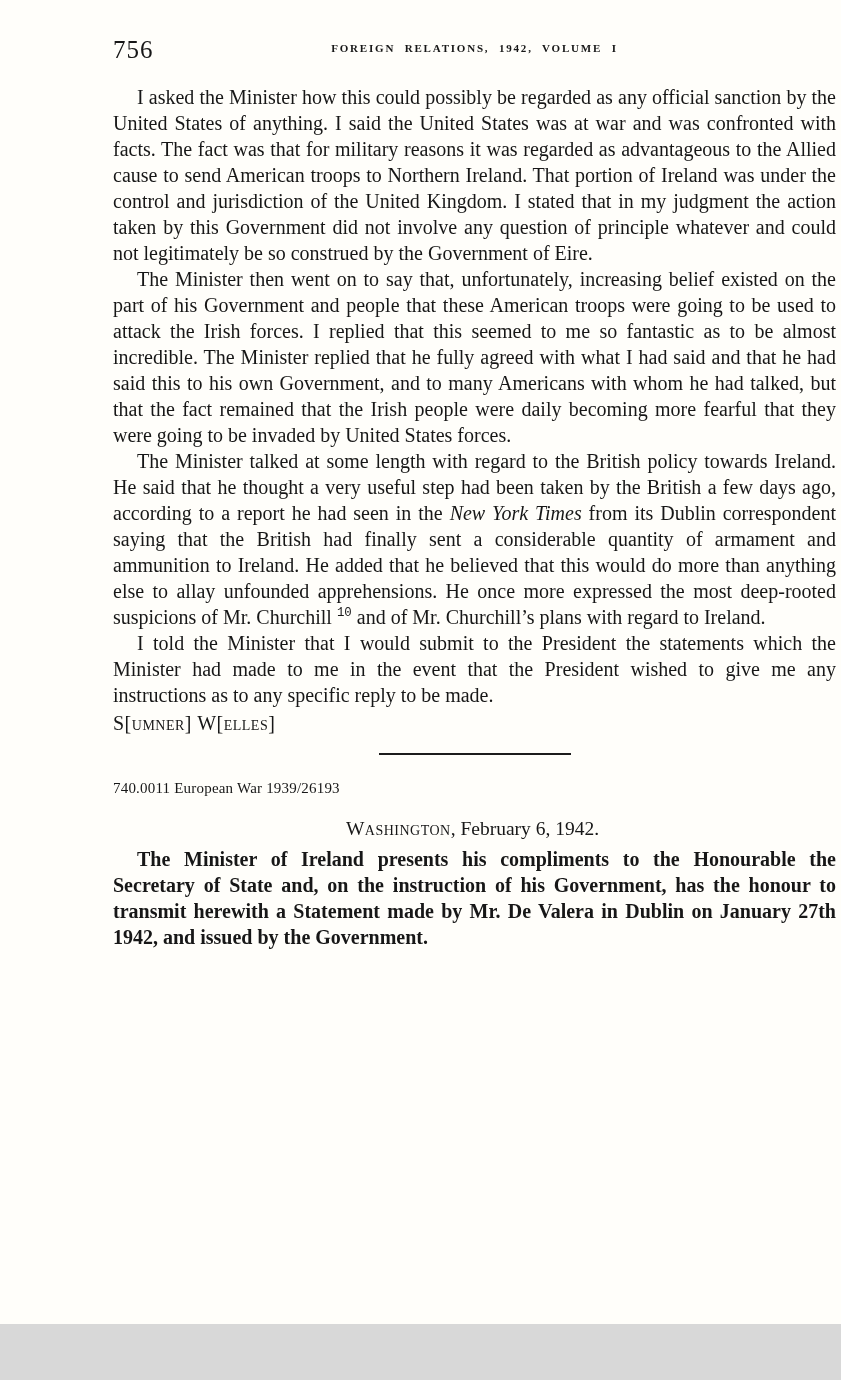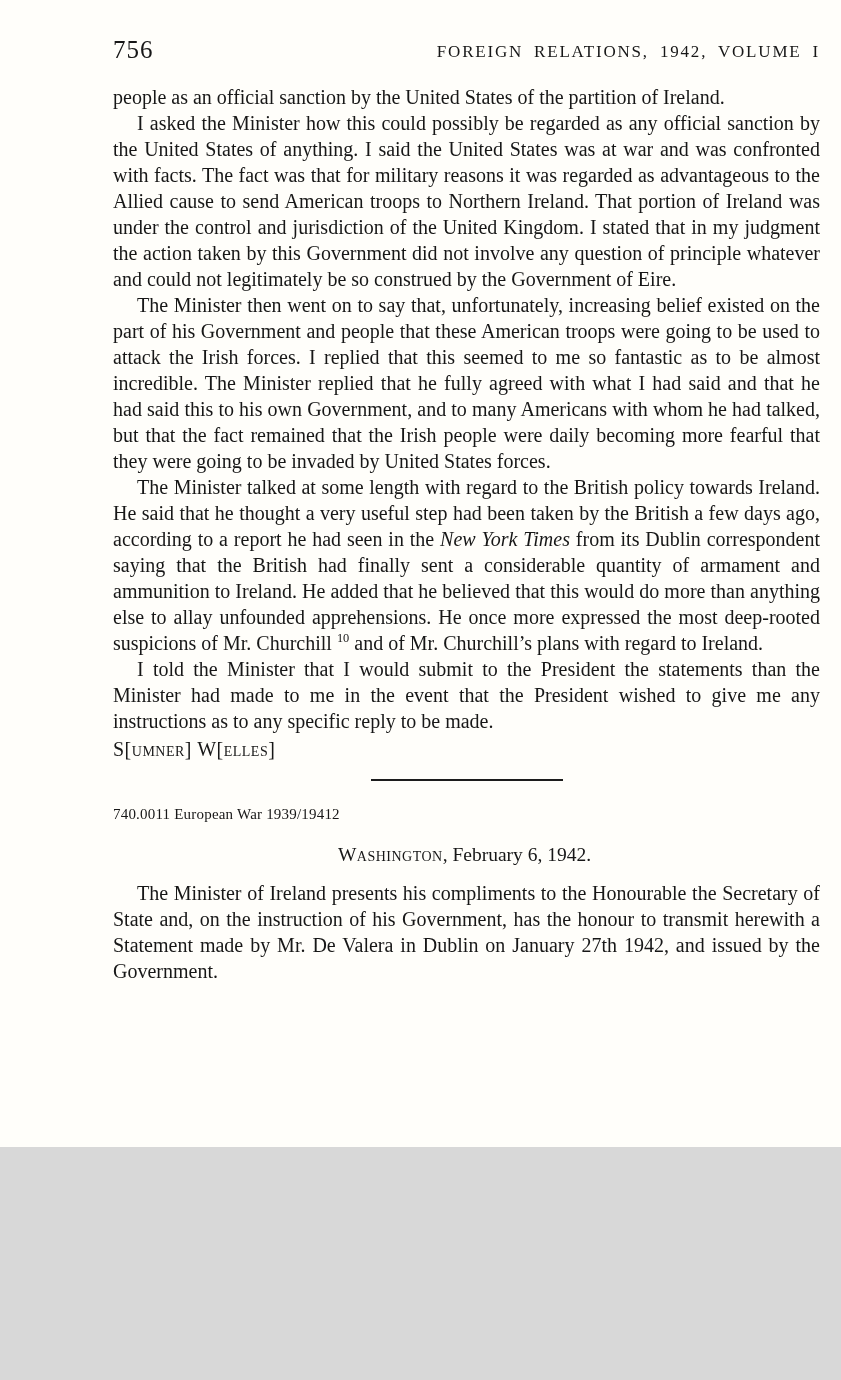--- a/index.html
+++ b/index.html
@@ -1,58 +1,58 @@
 <!DOCTYPE html>
 <html><head>
 <meta charset="utf-8">
 <style>
   * { box-sizing: border-box; }
   html, body { margin: 0; padding: 0; }
   body { background: #d8d8d8; }
   .page {
     width: 841px;
-    height: 1147px;
+    height: 1324px;
     margin: 0 auto;
     background: #fffefa;
     color: #171717;
     font-family: "Liberation Serif", "DejaVu Serif", serif;
     position: relative;
-    padding: 36px 21px 0 113px;
+    padding: 36px 5px 0 113px;
     overflow: hidden;
   }
   .running-head {
     position: relative;
     height: 32px;
     margin-bottom: 16px;
   }
   .page-number {
     position: absolute;
     left: 0;
     top: 0;
     font-size: 25px;
     letter-spacing: 1px;
   }
   .header-title {
     display: block;
-    text-align: right;
-    font-weight: normal;
-    font-size: 17px;
+    text-align: center;
+    font-weight: bold;
+    font-size: 11px;
     letter-spacing: 1.8px;
     word-spacing: 5px;
     padding-top: 6px;
   }
   .body-text p, .letter-body {
     margin: 0;
     font-size: 20px;
     line-height: 26px;
     text-align: justify;
   }
   .indent { text-indent: 24px; }
   .work-title { }
-  sup { font-size: 0.62em; line-height: 0; vertical-align: super; }
+  sup { font-size: 0.62em; line-height: 0; vertical-align: super; font-family: Liberation Mono, monospace; }
   .signature {
     text-align: right;
     font-variant: small-caps;
     letter-spacing: 0.5px;
     margin-top: 2px !important;
   }
   .section-rule {
     width: 192px;
     border: 0;
     border-top: 2px solid #1c1c1c;
@@ -71,22 +71,23 @@
     margin: 15px 0 0;
     letter-spacing: 0.3px;
   }
   .dateline {
     font-size: 19.5px;
     text-align: center;
     margin: 21px 4px 0 0;
   }
   .place { font-variant: small-caps; letter-spacing: 0.5px; }
   .letter-body {
-    margin-top: 14px;
+    margin-top: 6px;
     text-indent: 24px;
+    font-weight: bold;
   }
   .footnote {
     position: absolute;
     left: 113px;
     right: 21px;
     bottom: 66px;
     font-size: 16px;
     line-height: 22px;
     text-indent: 14px;
   }
@@ -95,30 +96,29 @@
 <body>
 
 <div class="page">
 
   <header class="running-head">
     <span class="page-number">756</span>
     <span class="header-title">FOREIGN RELATIONS, 1942, VOLUME I</span>
   </header>
 
   <main class="body-text">
-    <p>people as an official sanction by the United States of the partition of Ireland.</p>
     <p class="indent">I asked the Minister how this could possibly be regarded as any official sanction by the United States of anything. I said the United States was at war and was confronted with facts. The fact was that for military reasons it was regarded as advantageous to the Allied cause to send American troops to Northern Ireland. That portion of Ireland was under the control and jurisdiction of the United Kingdom. I stated that in my judgment the action taken by this Government did not involve any question of principle whatever and could not legitimately be so construed by the Government of Eire.</p>
     <p class="indent">The Minister then went on to say that, unfortunately, increasing belief existed on the part of his Government and people that these American troops were going to be used to attack the Irish forces. I replied that this seemed to me so fantastic as to be almost incredible. The Minister replied that he fully agreed with what I had said and that he had said this to his own Government, and to many Americans with whom he had talked, but that the fact remained that the Irish people were daily becoming more fearful that they were going to be invaded by United States forces.</p>
     <p class="indent"><span>The Minister talked at some length with regard to the British policy towards Ireland. He said that he thought a very useful step had been taken by the British a few days ago, according to a report he had seen in the </span><em class="work-title">New York Times</em><span> from its Dublin correspondent saying that the British had finally sent a considerable quantity of armament and ammunition to Ireland. He added that he believed that this would do more than anything else to allay unfounded apprehensions. He once more expressed the most deep-rooted suspicions of Mr. Churchill </span><sup>10</sup><span> and of Mr. Churchill’s plans with regard to Ireland.</span></p>
-    <p class="indent">I told the Minister that I would submit to the President the statements than the Minister had made to me in the event that the President wished to give me any instructions as to any specific reply to be made.</p>
+    <p class="indent">I told the Minister that I would submit to the President the statements which the Minister had made to me in the event that the President wished to give me any instructions as to any specific reply to be made.</p>
     <p class="signature">S[umner] W[elles]</p>
   </main>
 
   <hr class="section-rule">
 
   <section>
-    <p class="doc-ref">740.0011 European War 1939/19412</p>
+    <p class="doc-ref">740.0011 European War 1939/26193</p>
     <p class="dateline"><span class="place">Washington</span><span>, February 6, 1942.</span></p>
     <p class="letter-body">The Minister of Ireland presents his compliments to the Honourable the Secretary of State and, on the instruction of his Government, has the honour to transmit herewith a Statement made by Mr. De Valera in Dublin on January 27th 1942, and issued by the Government.</p>
   </section>
 
 
 </div>
 
 </body></html>

